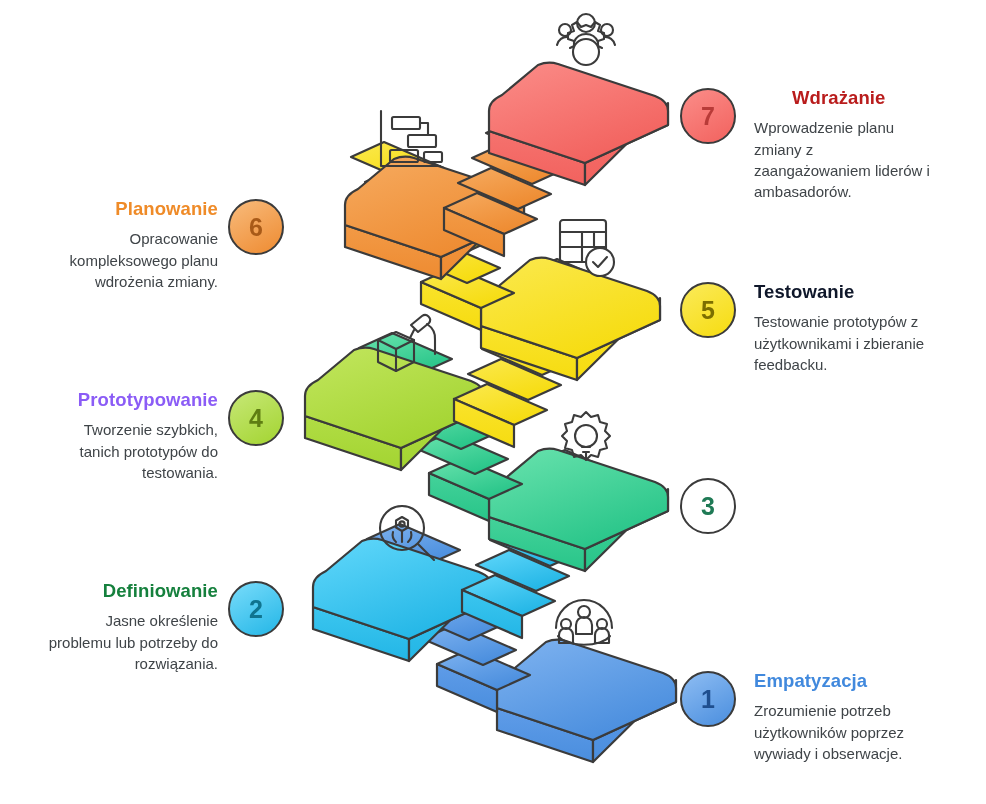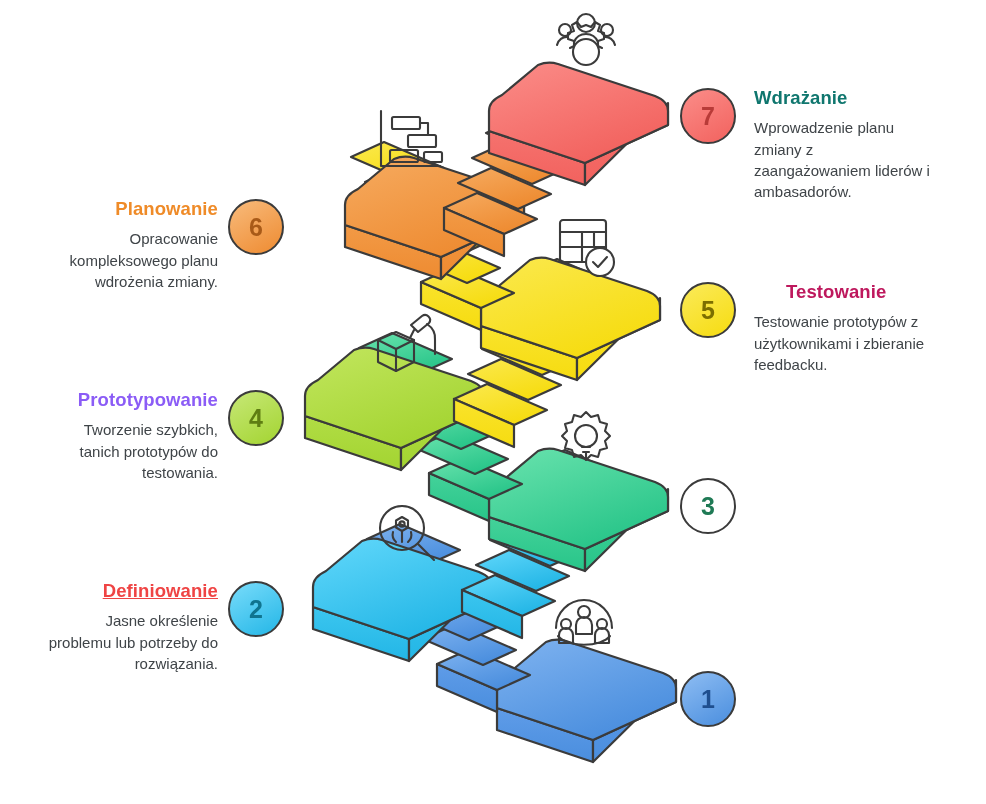--- a/index.html
+++ b/index.html
@@ -301,41 +301,41 @@
         <path d="M43 43 L43 35 a7 7 0 0 1 14 0 L57 43 Z"></path>
       </g>
     </g>
   </svg>
 
   <div class="step-block right p7">
     <div class="badge" style="background:linear-gradient(150deg,#fb8d89,#f2625e);color:#b83b38;">
       <span class="badge-n">7</span>
     </div>
     <div class="txt">
-      <p class="title" style="color:#0f766e;">Wdrażanie</p>
+      <p class="title" style="color:#b91c1c;margin-left:38px;">Wdrażanie</p>
       <p class="desc">Wprowadzenie planu zmiany z zaangażowaniem liderów i ambasadorów.</p>
     </div>
   </div>
 
   <div class="step-block left p6">
     <div class="badge" style="background:linear-gradient(150deg,#f8bb7c,#ee8b31);color:#a85a18;">
       <span class="badge-n">6</span>
     </div>
     <div class="txt">
       <p class="title" style="color:#ef8b28;">Planowanie</p>
       <p class="desc">Opracowanie kompleksowego planu wdrożenia zmiany.</p>
     </div>
   </div>
 
   <div class="step-block right p5">
     <div class="badge" style="background:linear-gradient(150deg,#fbea5a,#f6dc10);color:#7c6e00;">
       <span class="badge-n">5</span>
     </div>
     <div class="txt">
-      <p class="title" style="color:#be185d;margin-left:32px;">Testowanie</p>
+      <p class="title" style="color:#0f172a;">Testowanie</p>
       <p class="desc">Testowanie prototypów z użytkownikami i zbieranie feedbacku.</p>
     </div>
   </div>
 
   <div class="step-block left p4">
     <div class="badge" style="background:linear-gradient(150deg,#c7e877,#a3d431);color:#5e7d12;">
       <span class="badge-n">4</span>
     </div>
     <div class="txt">
       <p class="title" style="color:#8b5cf6;">Prototypowanie</p>
@@ -347,24 +347,28 @@
     <div class="badge" style="background:linear-gradient(150deg,#77e3b4,#2fc98e;);color:#1f7a55;">
       <span class="badge-n">3</span>
     </div>
   </div>
 
   <div class="step-block left p2">
     <div class="badge" style="background:linear-gradient(150deg,#79dcfb,#23b6e6);color:#10748f;">
       <span class="badge-n">2</span>
     </div>
     <div class="txt">
-      <p class="title" style="color:#ef4444;text-decoration:underline;">Definiowanie</p>
+      <p class="title" style="color:#15803d;">Definiowanie</p>
       <p class="desc">Jasne określenie problemu lub potrzeby do rozwiązania.</p>
     </div>
   </div>
 
   <div class="step-block right p1">
     <div class="badge" style="background:linear-gradient(150deg,#8ebdf3,#4a8ede);color:#1f4f8f;">
       <span class="badge-n">1</span>
     </div>
+    <div class="txt">
+      <p class="title" style="color:#4189dd;">Empatyzacja</p>
+      <p class="desc">Zrozumienie potrzeb użytkowników poprzez wywiady i obserwacje.</p>
+    </div>
   </div>
 
 </div>
 
 </body></html>

